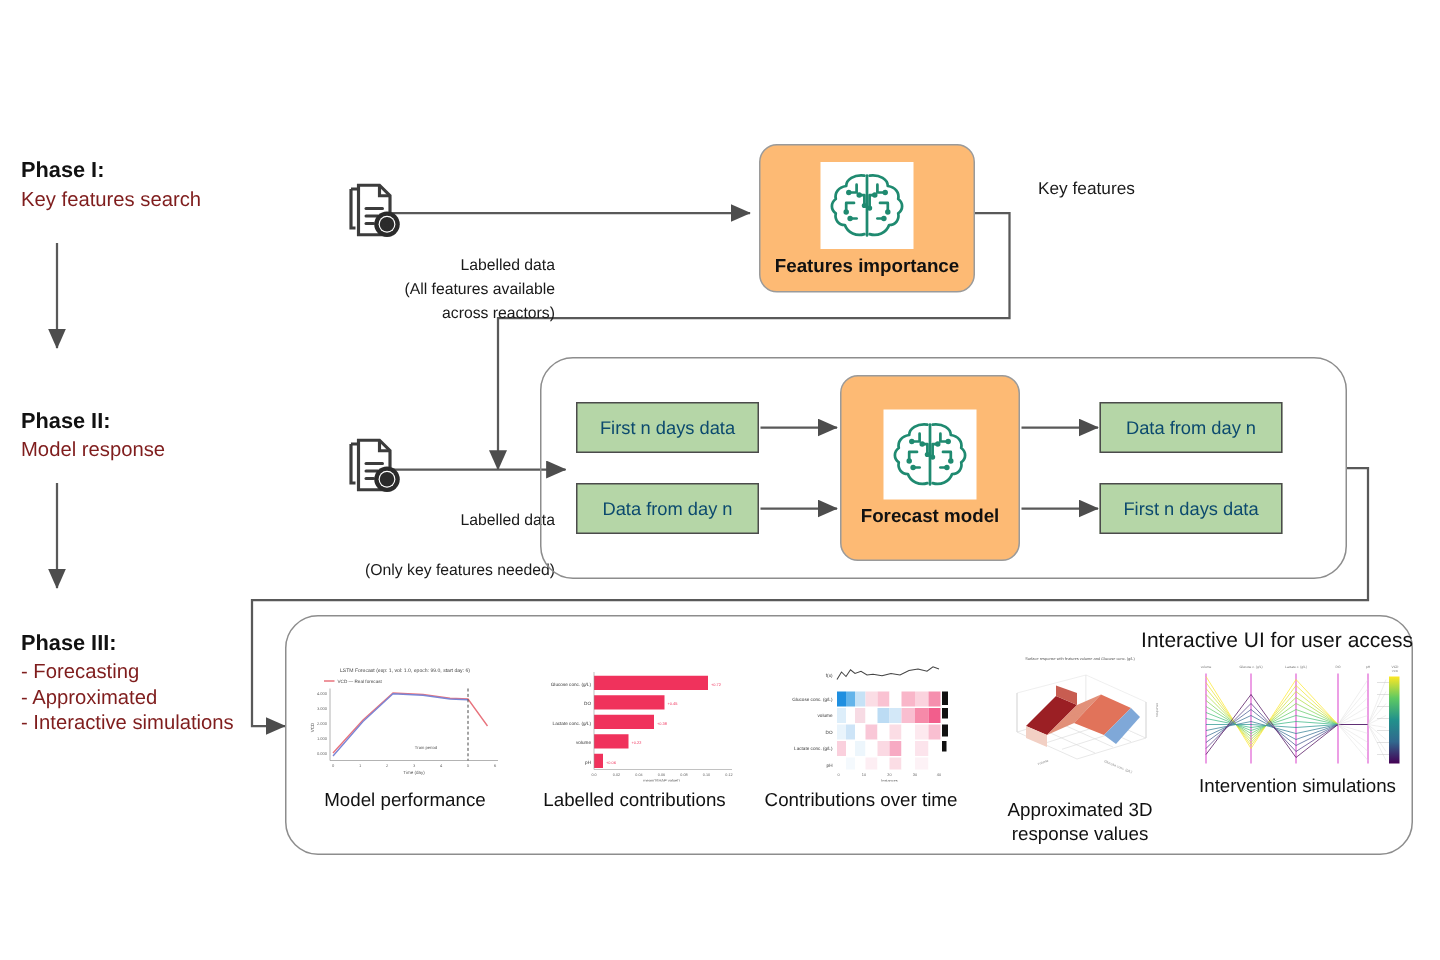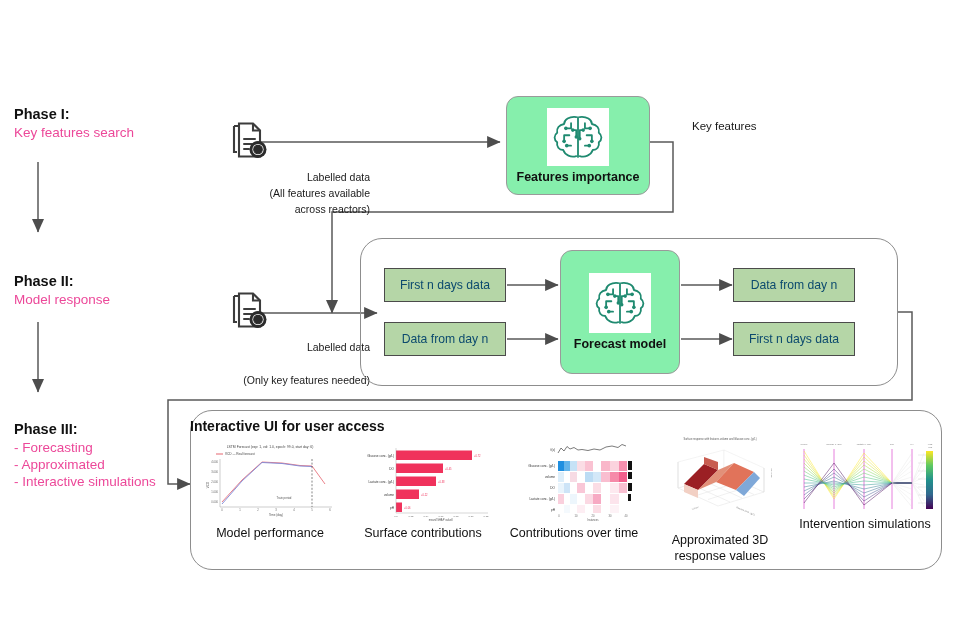--- a/index.html
+++ b/index.html
@@ -11,49 +11,49 @@
     overflow:hidden;
     position:relative;
   }
   #stage{position:absolute;left:0;top:0;width:960px;height:640px;}
 
   .abs{position:absolute;}
 
   
   .phase-label{position:absolute;line-height:1.28;}
   .phase-label .ttl{font-size:14.5px;font-weight:bold;color:#111;}
-  .phase-label .sub{font-size:13.5px;color:#ec4899;white-space:nowrap;}
+  .phase-label .sub{font-size:13.5px;color:#7f1d1d;white-space:nowrap;}
 
   
   .datasrc{position:absolute;text-align:right;}
   .datasrc .cap{font-size:10.5px;line-height:1.45;color:#1a1a1a;white-space:nowrap;margin-top:4px;}
 
   
   .modelcard{
-    position:absolute;background:#86efac;border:1.3px solid #9a9a9a;
+    position:absolute;background:#fdba74;border:1.3px solid #9a9a9a;
     border-radius:12px;display:flex;flex-direction:column;
     align-items:center;justify-content:center;box-sizing:border-box;
   }
   .modelcard .brainbox{background:#ffffff;display:flex;align-items:center;justify-content:center;}
   .modelcard .mlabel{font-size:12.5px;font-weight:bold;color:#111;margin-top:4px;}
 
   
   .greenbox{
     position:absolute;background:#b5d6a7;border:1.4px solid #4b4b4b;
     display:flex;align-items:center;justify-content:center;
     font-size:12.2px;color:#0c4a6e;box-sizing:border-box;
   }
 
   
   .container-round{
     position:absolute;border:1.3px solid #8d8d8d;border-radius:22px;
     background:transparent;box-sizing:border-box;
   }
 
-  .ui-title{position:absolute;font-size:14px;font-weight:bold;color:#111;text-align:left;}
+  .ui-title{position:absolute;font-size:14px;font-weight:normal;color:#111;text-align:right;}
 
   
   .thumb{position:absolute;}
   .thumb .cap{position:absolute;font-size:12.5px;color:#111;text-align:center;line-height:1.3;}
 
   .keyfeat{position:absolute;font-size:11.5px;color:#1a1a1a;white-space:nowrap;}
 
   svg{display:block;}
 </style>
 </head>
@@ -302,21 +302,21 @@
         <text x="44" y="74">0.0</text>
           <text x="59" y="74">0.02</text>
           <text x="74" y="74">0.04</text>
         <text x="89" y="74">0.06</text>
           <text x="104" y="74">0.08</text>
           <text x="119" y="74">0.10</text>
           <text x="134" y="74">0.12</text>
       </g>
       <text x="89" y="78" font-size="2.7" fill="#555" text-anchor="middle" font-family="Liberation Sans, sans-serif">mean(|SHAP value|)</text>
     </svg>
-    <div class="cap" style="left:-12px;top:82px;width:166px;">Surface contributions</div>
+    <div class="cap" style="left:-12px;top:82px;width:166px;">Labelled contributions</div>
   </div>
 
   <div class="thumb" style="left:504px;top:441px;width:140px;height:80px;">
     <svg width="140" height="80" viewBox="0 0 140 80">
       <rect x="0" y="0" width="140" height="80" fill="#ffffff"></rect>
       <g font-size="3.1" fill="#333" text-anchor="end" font-family="Liberation Sans, sans-serif">
         <text x="51" y="10">f(x)</text>
         <text x="51" y="26">Glucose conc. (g/L)</text>
         <text x="51" y="37">volume</text>
         <text x="51" y="48">DO</text>

